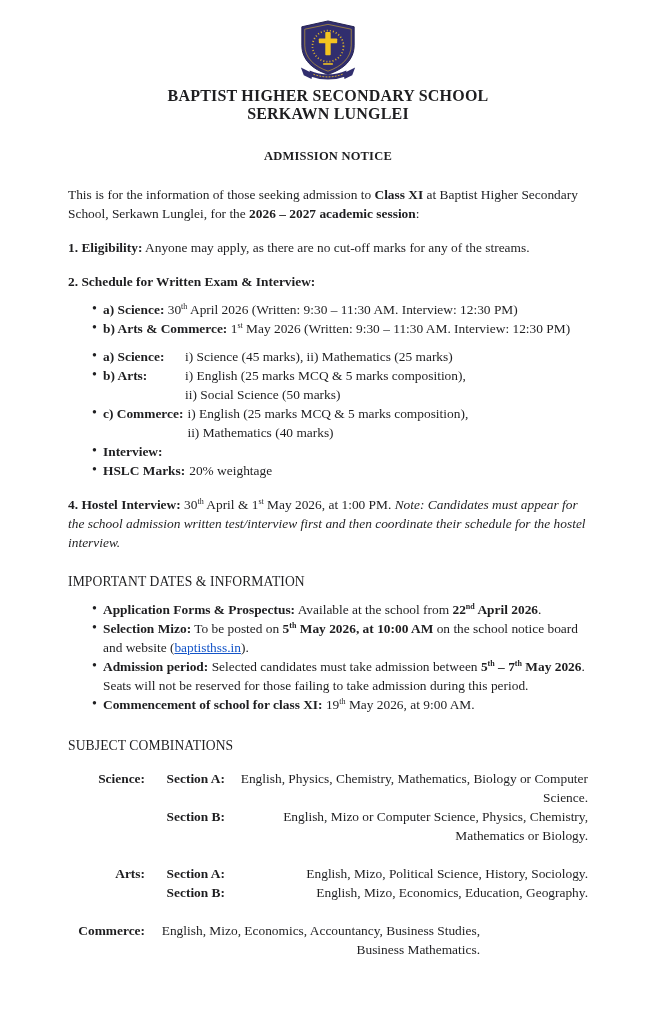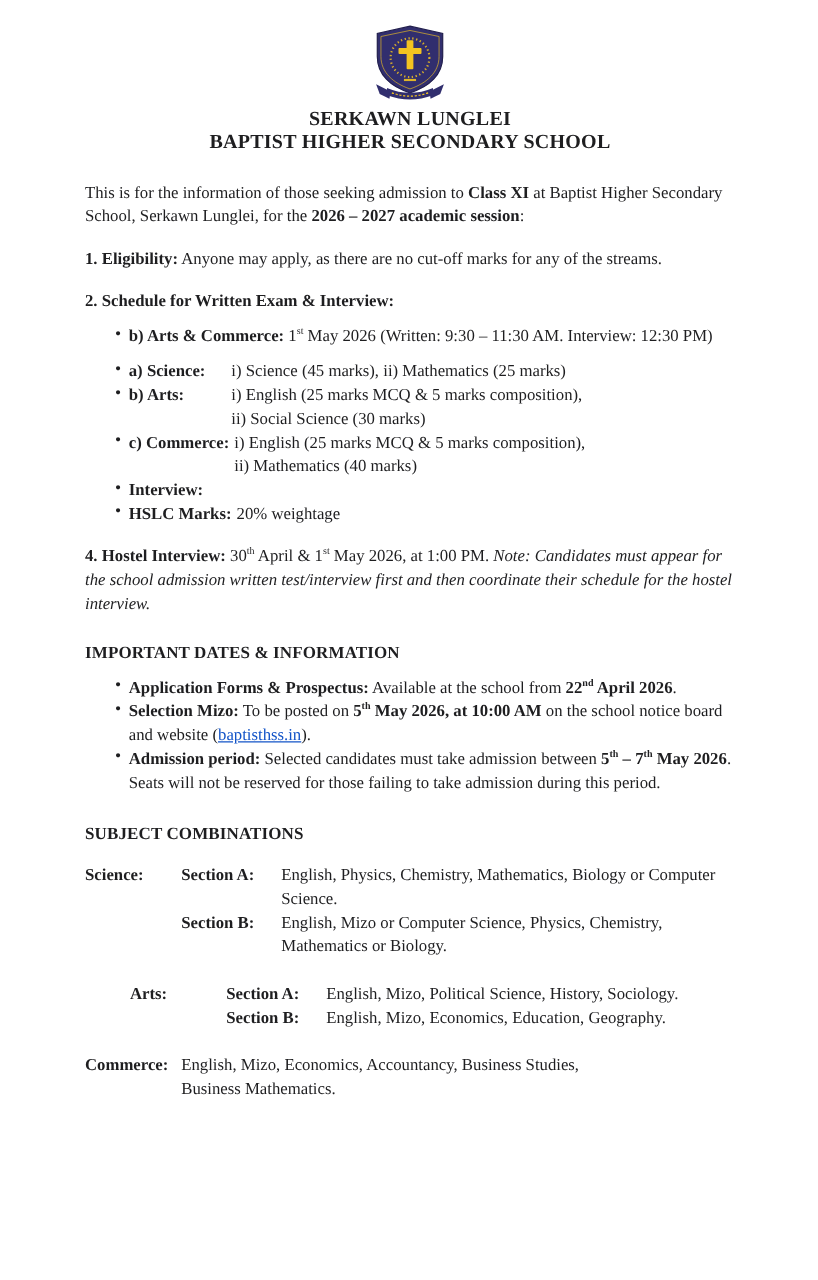--- a/index.html
+++ b/index.html
@@ -21,22 +21,22 @@
   .b{font-weight:bold;}
   .i{font-style:italic;}
   sup{font-size:.6em;vertical-align:super;line-height:0;}
   .doc-link{color:var(--link);text-decoration:underline;cursor:pointer;}
   ul.bullets{list-style:none;margin:9px 0 0;padding:0;}
   ul.bullets li{position:relative;padding-left:35px;font-size:13.4px;line-height:19px;}
   ul.bullets li::before{content:"\2022";position:absolute;left:24px;top:-1px;font-size:14px;}
   .mk-row{display:flex;}
   .mk-label{font-weight:bold;min-width:82px;flex:0 0 auto;padding-right:4px;box-sizing:border-box;}
   .mk-desc{flex:1;}
-  h3.sec{font-size:13.6px;font-weight:bold;margin:20px 0 0;line-height:19px;letter-spacing:.1px;}
-  .subj-grid{display:grid;grid-template-columns:77px 80px 1fr;font-size:13.4px;line-height:19px;margin-top:14px;}
+  h3.sec{font-size:13.6px;font-weight:normal;margin:20px 0 0;line-height:19px;letter-spacing:.1px;}
+  .subj-grid{display:grid;grid-template-columns:77px 80px 1fr;font-size:13.4px;line-height:19px;margin-top:14px;text-align:right;}
   .subj-grid.two{grid-template-columns:77px 1fr;}
   .subj-stream,.subj-section{font-weight:bold;}
   .subj-text.narrow{max-width:335px;}
 </style>
 </head>
 <body>
 
 <div class="page">
 
   <div class="logo-wrap">
@@ -47,40 +47,42 @@
       <rect x="29.2" y="12.5" width="5.6" height="24" rx="0.8" style="fill:var(--logo-gold)"></rect>
       <rect x="22.5" y="19" width="19" height="5" rx="0.8" style="fill:var(--logo-gold)"></rect>
       <rect x="27" y="44.5" width="10" height="1.8" style="fill:var(--logo-gold);opacity:.9"></rect>
       <path d="M4 49 L16 55 L15 61 L7 57 Z" style="fill:var(--logo-navy)"></path>
       <path d="M60 49 L48 55 L49 61 L57 57 Z" style="fill:var(--logo-navy)"></path>
       <path d="M13 52 Q32 60 51 52 L51 58 Q32 65 13 58 Z" style="fill:var(--logo-navy)"></path>
       <path d="M17 56 Q32 61.5 47 56" style="fill:none;stroke:var(--logo-gold);stroke-width:1;stroke-dasharray:1.8 1.4"></path>
     </svg>
   </div>
 
+  <div class="h-school">BAPTIST HIGHER SECONDARY SCHOOL</div>
   <div class="h-school">SERKAWN LUNGLEI</div>
-  <div class="h-school">BAPTIST HIGHER SECONDARY SCHOOL</div>
+  <div class="h-notice">ADMISSION NOTICE</div>
 
   <p class="doc" style="margin-top:21px;"><span>This is for the information of those seeking admission to </span><span class="b">Class XI</span><span> at Baptist Higher Secondary School, Serkawn Lunglei, for the </span><span class="b">2026 – 2027 academic session</span><span>:</span></p>
 
   <p class="doc"><span class="b">1. Eligibility:</span><span> Anyone may apply, as there are no cut-off marks for any of the streams.</span></p>
 
   <p class="doc"><span class="b">2. Schedule for Written Exam &amp; Interview:</span></p>
   <ul class="bullets">
+    <li><span class="b">a) Science:</span><span> 30</span><span><sup>th</sup></span><span> April 2026 (Written: 9:30 – 11:30 AM. Interview: 12:30 PM)</span></li>
     <li><span class="b">b) Arts &amp; Commerce:</span><span> 1</span><span><sup>st</sup></span><span> May 2026 (Written: 9:30 – 11:30 AM. Interview: 12:30 PM)</span></li>
   </ul>
 
   <ul class="bullets">
     <li class="mk-row">
       <span class="mk-label">a) Science:</span>
       <span class="mk-desc"><span>i) Science (45 marks), ii) Mathematics (25 marks)</span></span>
     </li>
     <li class="mk-row">
       <span class="mk-label">b) Arts:</span>
-      <span class="mk-desc"><span>i) English (25 marks MCQ &amp; 5 marks composition),</span><br><span>ii) Social Science (30 marks)</span></span>
+      <span class="mk-desc"><span>i) English (25 marks MCQ &amp; 5 marks composition),</span><br><span>ii) Social Science (50 marks)</span></span>
     </li>
     <li class="mk-row">
       <span class="mk-label">c) Commerce:</span>
       <span class="mk-desc"><span>i) English (25 marks MCQ &amp; 5 marks composition),</span><br><span>ii) Mathematics (40 marks)</span></span>
     </li>
     <li class="mk-row">
       <span class="mk-label">Interview:</span>
     </li>
     <li class="mk-row">
       <span class="mk-label">HSLC Marks:</span>
@@ -88,34 +90,35 @@
     </li>
   </ul>
 
   <p class="doc"><span class="b">4. Hostel Interview:</span><span> 30</span><span><sup>th</sup></span><span> April &amp; 1</span><span><sup>st</sup></span><span> May 2026, at 1:00 PM. </span><span class="i">Note: Candidates must appear for the school admission written test/interview first and then coordinate their schedule for the hostel interview.</span></p>
 
   <h3 class="sec">IMPORTANT DATES &amp; INFORMATION</h3>
   <ul class="bullets">
     <li><span class="b">Application Forms &amp; Prospectus:</span><span> Available at the school from </span><span class="b">22</span><span class="b"><sup>nd</sup></span><span class="b"> April 2026</span><span>.</span></li>
     <li><span class="b">Selection Mizo:</span><span> To be posted on </span><span class="b">5</span><span class="b"><sup>th</sup></span><span class="b"> May 2026, at 10:00 AM</span><span> on the school notice board and website (</span><a class="doc-link">baptisthss.in</a><span>).</span></li>
     <li><span class="b">Admission period:</span><span> Selected candidates must take admission between </span><span class="b">5</span><span class="b"><sup>th</sup></span><span class="b"> – 7</span><span class="b"><sup>th</sup></span><span class="b"> May 2026</span><span>. Seats will not be reserved for those failing to take admission during this period.</span></li>
+    <li><span class="b">Commencement of school for class XI:</span><span> 19</span><span><sup>th</sup></span><span> May 2026, at 9:00 AM.</span></li>
   </ul>
 
   <h3 class="sec" style="margin-top:22px;">SUBJECT COMBINATIONS</h3>
 
   <div class="subj-grid">
     <div class="subj-stream">Science:</div>
     <div class="subj-section">Section A:</div>
     <div class="subj-text">English, Physics, Chemistry, Mathematics, Biology or Computer Science.</div>
     <div></div>
     <div class="subj-section">Section B:</div>
     <div class="subj-text">English, Mizo or Computer Science, Physics, Chemistry, Mathematics or Biology.</div>
   </div>
 
-  <div class="subj-grid" style="margin-top:19px;margin-left:36px;">
+  <div class="subj-grid" style="margin-top:19px;">
     <div class="subj-stream">Arts:</div>
     <div class="subj-section">Section A:</div>
     <div class="subj-text">English, Mizo, Political Science, History, Sociology.</div>
     <div></div>
     <div class="subj-section">Section B:</div>
     <div class="subj-text">English, Mizo, Economics, Education, Geography.</div>
   </div>
 
   <div class="subj-grid two" style="margin-top:19px;">
     <div class="subj-stream">Commerce:</div>

